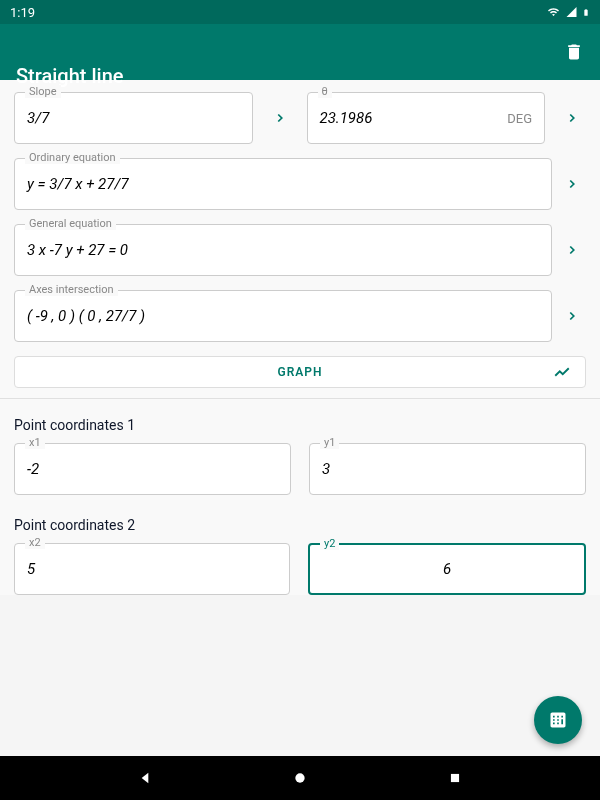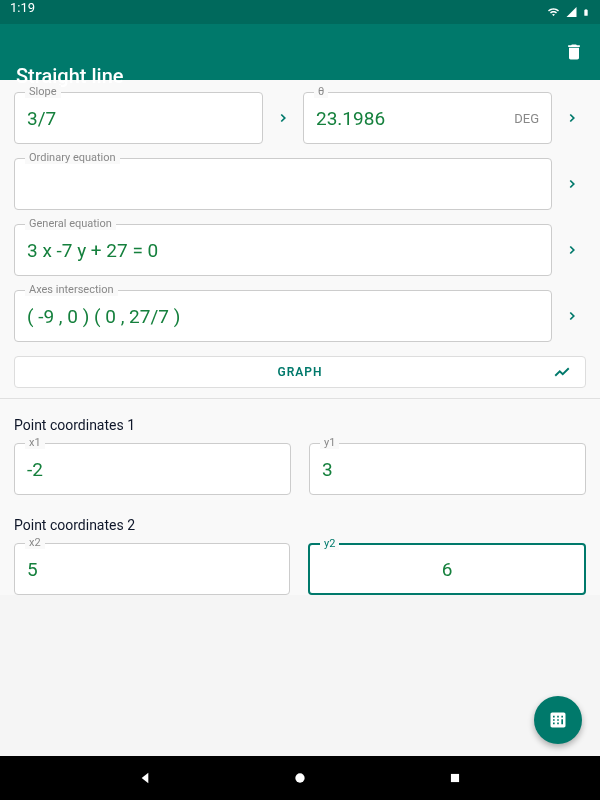--- a/index.html
+++ b/index.html
@@ -8,40 +8,41 @@
     font-family: Roboto, -apple-system, sans-serif;
     background: #f5f5f5;
     overflow: hidden;
     position: relative;
   }
   .status-bar {
     height: 24px;
     background: #00695c;
     color: #fff;
     display: flex;
+    align-items: center;
     justify-content: space-between;
     padding: 0 10px;
     font-size: 13px;
   }
   .status-right { display: flex; align-items: center; gap: 4px; }
   .app-bar {
     height: 56px;
     background: #00796b;
     color: #fff;
     display: flex;
     align-items: center;
     justify-content: space-between;
     padding: 0 16px;
   }
   .app-title { font-size: 20px; font-weight: 500; margin-top: 48px; }
   .content {
     padding: 12px 14px 0 14px;
     background: #f9f9f9;
   }
-  .row { display: flex; align-items: center; gap: 6px; margin-bottom: 14px; }
+  .row { display: flex; align-items: center; gap: 13px; margin-bottom: 14px; }
   .field {
     flex: 1;
     position: relative;
     border: 1px solid #ccc;
     border-radius: 4px;
     background: #fff;
     height: 52px;
     display: flex;
     align-items: center;
     padding: 0 12px;
@@ -50,23 +51,24 @@
   .field-label {
     position: absolute;
     top: -8px;
     left: 10px;
     background: #f9f9f9;
     padding: 0 4px;
     font-size: 11px;
     color: #888;
   }
   .field-value {
-    font-size: 19px;
-    color: #15803d;
+    font-size: 15px;
+    color: #000000;
     flex: 1;
+    font-style: italic;
   }
   .field-unit {
     font-size: 13px;
     color: #888;
     margin-left: 8px;
   }
   .chevron {
     width: 28px;
     display: flex;
     align-items: center;
@@ -194,20 +196,21 @@
     <div class="chevron">
       <svg width="14" height="14" viewBox="0 0 24 24" fill="none" stroke="#00796b" stroke-width="3">
           <polyline points="9 6 15 12 9 18"></polyline>
         </svg>
     </div>
   </div>
 
   <div class="full-row">
     <div class="field">
       <span class="field-label">Ordinary equation</span>
+      <span class="field-value">y =  3/7 x  + 27/7</span>
     </div>
     <div class="chevron">
       <svg width="14" height="14" viewBox="0 0 24 24" fill="none" stroke="#00796b" stroke-width="3">
           <polyline points="9 6 15 12 9 18"></polyline>
         </svg>
     </div>
   </div>
 
   <div class="full-row">
     <div class="field">

